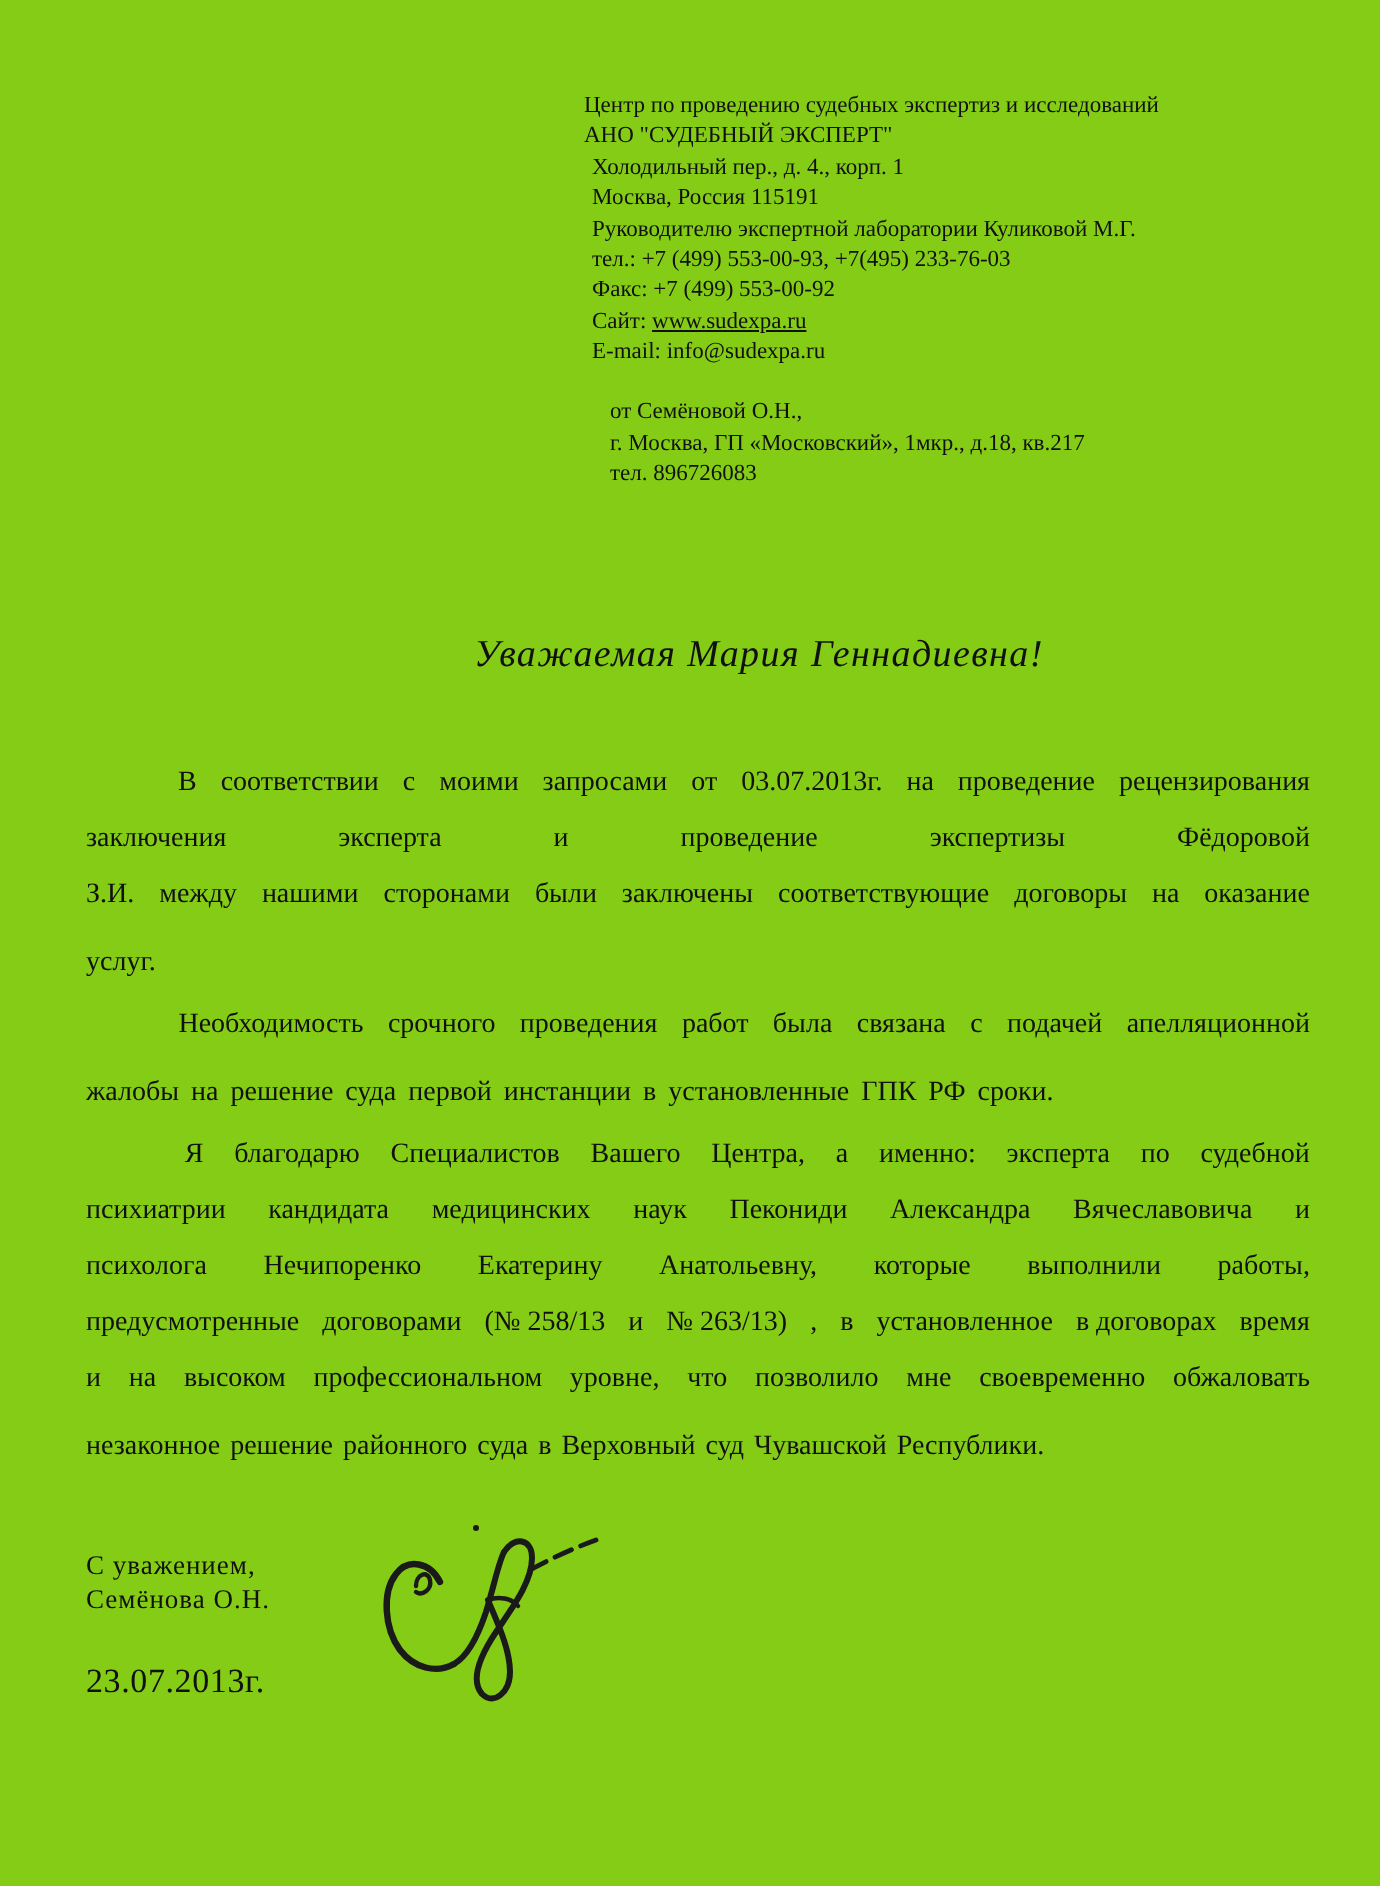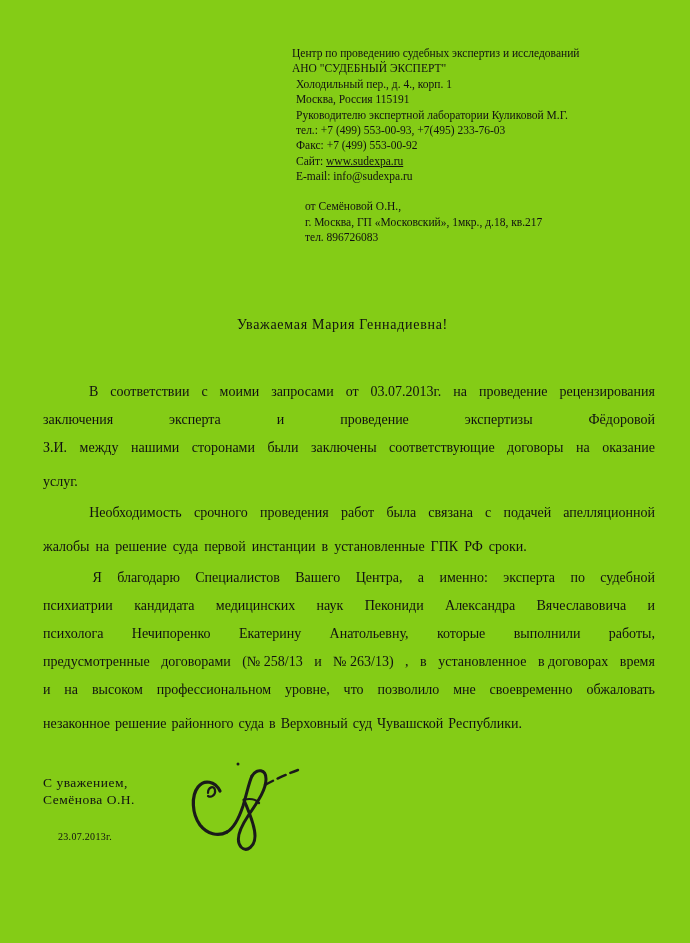--- a/index.html
+++ b/index.html
@@ -43,22 +43,23 @@
     line-height: 15.6px;
     white-space: nowrap;
   }
   .sender .ln { display: block; }
 
   
   .salutation {
     position: absolute;
     left: 237px;
     top: 317px;
-    font-size: 14px;
+    font-size: 19px;
     letter-spacing: 0.7px;
+    font-style: italic;
   }
 
   
   .body {
     position: absolute;
     left: 43px;
     top: 378px;
     width: 612px;
     font-size: 14px;
   }
@@ -90,23 +91,23 @@
     position: absolute;
     left: 43px;
     top: 774px;
     font-size: 13.5px;
     line-height: 17px;
     letter-spacing: 0.5px;
   }
   .closing .ln { display: block; }
   .date {
     position: absolute;
-    left: 58px;
+    left: 43px;
     top: 831px;
-    font-size: 10px;
+    font-size: 17px;
     letter-spacing: 0.3px;
   }
 
   
   .signature {
     position: absolute;
     left: 186px;
     top: 752px;
     width: 130px;
     height: 105px;

